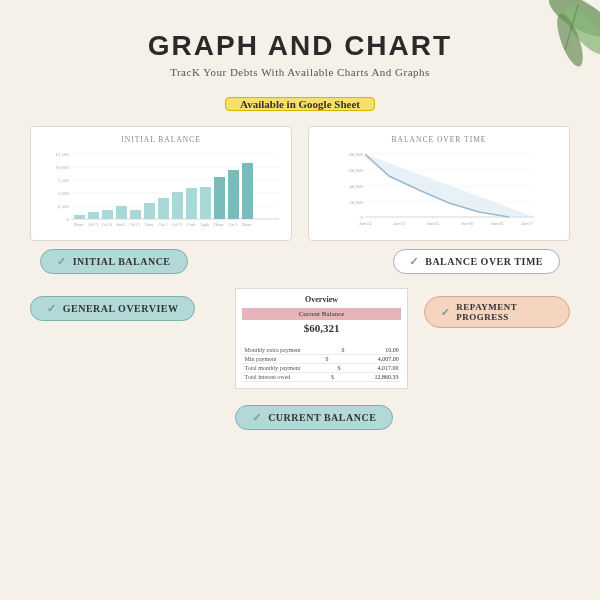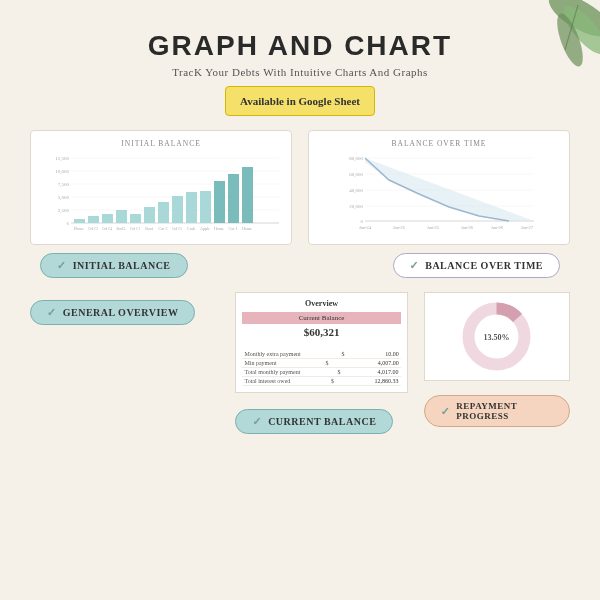--- a/index.html
+++ b/index.html
@@ -38,25 +38,25 @@
       color: #555;
       margin-top: 4px;
       letter-spacing: 0.5px;
     }
 
     .badge {
       display: inline-block;
       background: #f5e06a;
       border: 1.5px solid #d4b800;
       border-radius: 4px;
-      padding: 8px 14px;
+      padding: 0 14px;
       font-size: 11px;
       font-weight: bold;
       color: #333;
-      margin-top: 8px;
+      margin-top: 19px;
     }
 
     .charts-row {
       display: flex;
       gap: 16px;
       margin-top: 14px;
     }
 
     .chart-card {
       background: #fff;
@@ -235,21 +235,21 @@
 
   <svg class="leaf-svg" width="95" height="95" viewBox="0 0 95 95">
     <ellipse cx="70" cy="20" rx="35" ry="14" fill="#7a9e6a" transform="rotate(30 70 20)" opacity="0.85"></ellipse>
     <ellipse cx="75" cy="35" rx="30" ry="11" fill="#8ab87a" transform="rotate(50 75 35)" opacity="0.75"></ellipse>
     <ellipse cx="60" cy="45" rx="28" ry="9" fill="#6a8e5a" transform="rotate(70 60 45)" opacity="0.7"></ellipse>
     <line x1="68" y1="10" x2="55" y2="55" stroke="#5a7a4a" stroke-width="1.2" opacity="0.6"></line>
   </svg>
 
   <div class="header">
     <div class="main-title">GRAPH AND CHART</div>
-    <div class="subtitle">TracK Your Debts With Intuitive Charts And Graphs</div>
+    <div class="subtitle">TracK Your Debts With Available Charts And Graphs</div>
     <div class="badge">Available in Google Sheet</div>
   </div>
 
   <div class="charts-row">
 
     <div class="chart-card">
       <div class="chart-title">INITIAL BALANCE</div>
       <svg class="chart-area" viewBox="0 0 240 80">
 
         <text x="28" y="8" font-size="5" fill="#aaa" text-anchor="end">12,500</text>
@@ -378,29 +378,20 @@
       </div>
       <div>
         <div class="btn-label btn-teal" style="display:inline-flex;">
           <span class="checkmark">✓</span>
           <span>CURRENT BALANCE</span>
         </div>
       </div>
     </div>
 
     <div style="flex:0.85; display:flex; flex-direction:column; gap:6px;">
-      <div class="donut-card">
-        <svg width="75" height="75" viewBox="0 0 75 75">
-
-          <circle cx="37.5" cy="37.5" r="28" fill="none" stroke="#f0d8e0" stroke-width="12"></circle>
-
-          <circle cx="37.5" cy="37.5" r="28" fill="none" stroke="#d4a0b0" stroke-width="12" stroke-dasharray="23.75 152.18" stroke-dashoffset="0" transform="rotate(-90 37.5 37.5)"></circle>
-          <text x="37.5" y="41" text-anchor="middle" font-size="8" font-weight="bold" fill="#555">13.50%</text>
-        </svg>
-      </div>
       <div>
         <div class="btn-label btn-peach" style="display:inline-flex; font-size:9px;">
           <span class="checkmark">✓</span>
           <span>REPAYMENT PROGRESS</span>
         </div>
       </div>
     </div>
 
   </div>
 </div>

